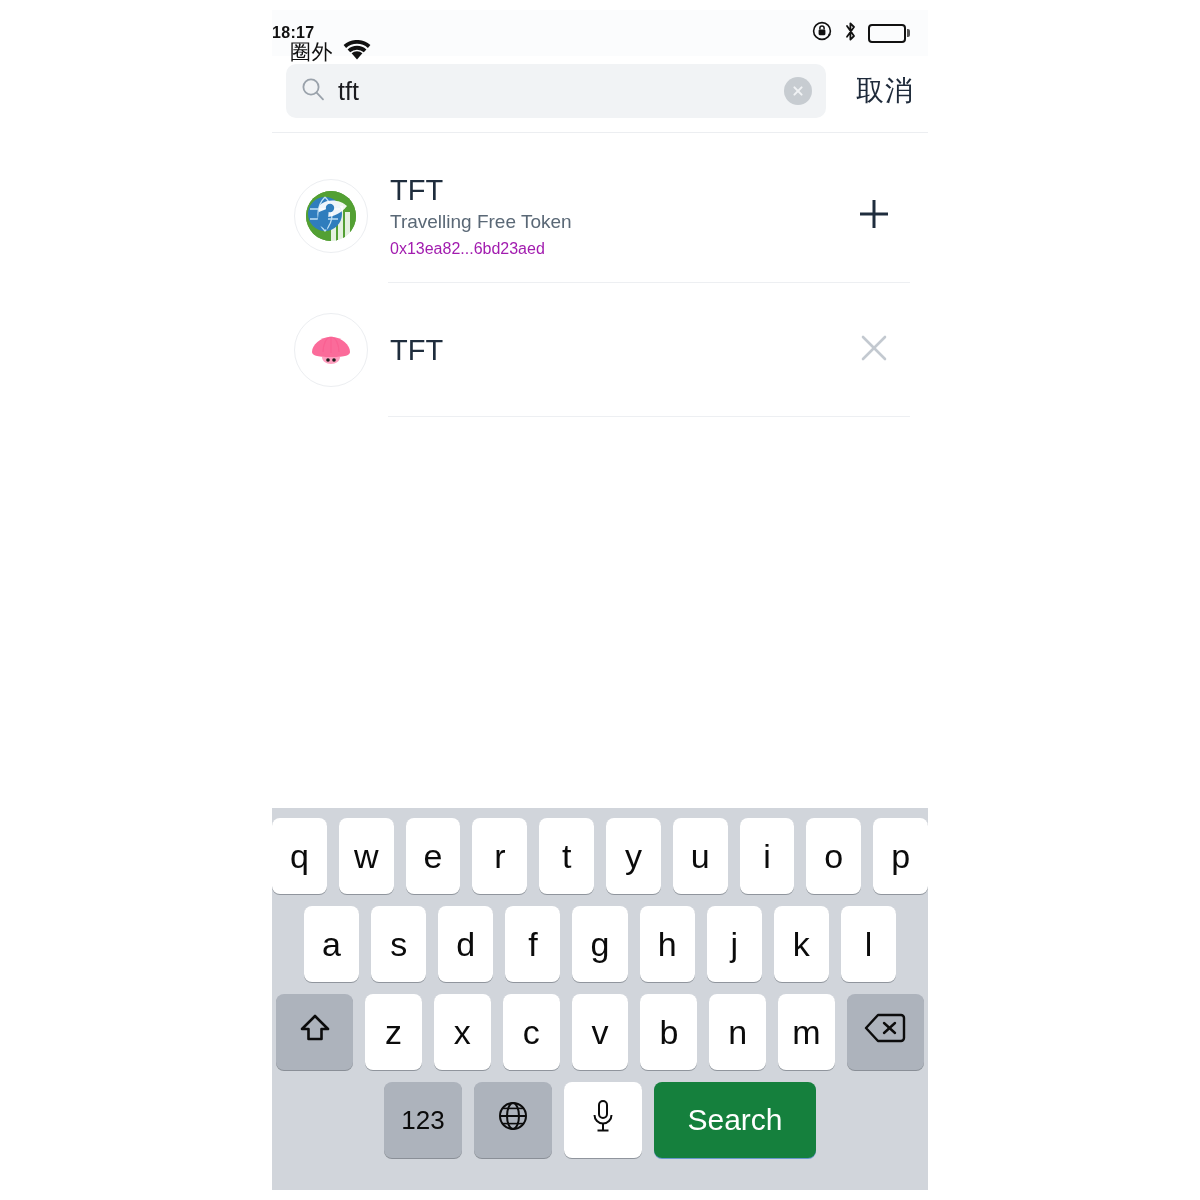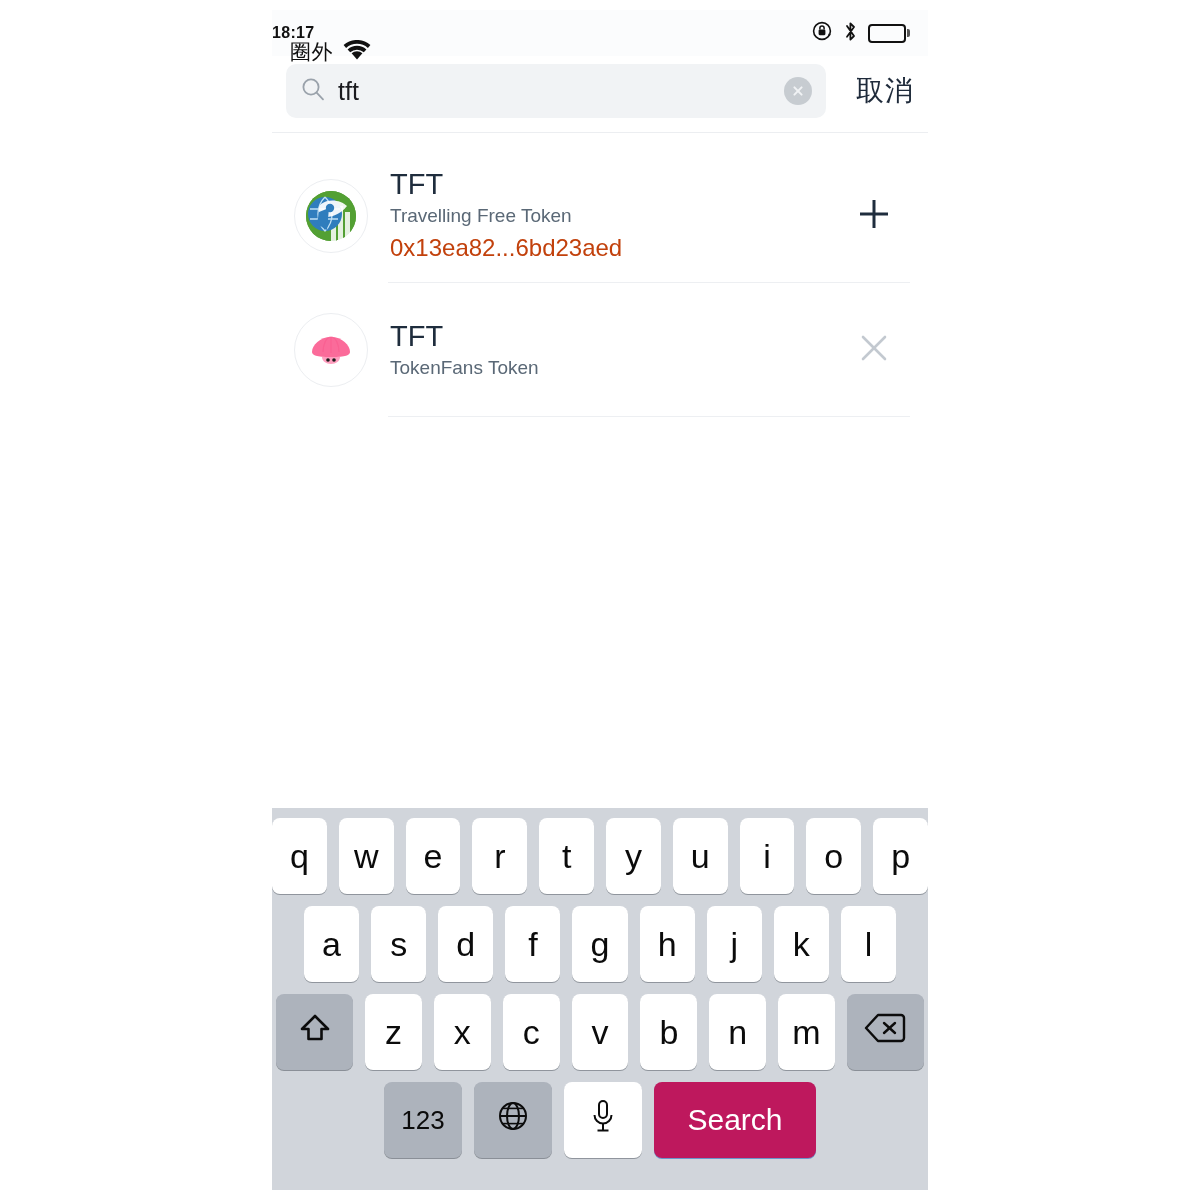--- a/index.html
+++ b/index.html
@@ -152,22 +152,22 @@
     font-size: 29px;
     color: #1f2d3d;
     line-height: 1.25;
   }
   .tok-name {
     font-size: 19px;
     color: #5a6876;
     line-height: 1.5;
   }
   .tok-addr {
-    font-size: 24px;
-    color: #c2410c;
+    font-size: 16px;
+    color: #a21caf;
     line-height: 1.45;
   }
   .row-action {
     width: 56px;
     height: 56px;
     display: flex;
     align-items: center;
     justify-content: center;
     flex: none;
     margin-right: 8px;
@@ -226,21 +226,21 @@
   .key.bksp { width: 84px; }
   .key.num { font-size: 26px; width: 78px; }
   .key.space {
     flex: 1;
     max-width: 280px;
     font-size: 26px;
     color: #1b1b1b;
   }
   .key.search {
     width: 162px;
-    background: #be185d;
+    background: #15803d;
     color: #ffffff;
     font-size: 30px;
     box-shadow: 0 1px 0 rgba(0,90,190,0.5);
   }
   .key.mic { width: 78px; }
 </style>
 </head>
 <body>
 
 <div id="screen">
@@ -338,21 +338,20 @@
           <svg width="60" height="60" viewBox="0 0 60 60">
             <path d="M30 17 c11 0 19 8 19 15 c0 3 -4 5 -19 5 c-15 0 -19 -2 -19 -5 c0 -7 8 -15 19 -15 z" fill="#fb6b9a"></path>
             <path d="M30 17 c5 0 8 8 8 15 M30 17 c-5 0 -8 8 -8 15 M30 17 v16" stroke="#f95b8e" stroke-width="1.2" fill="none" opacity="0.7"></path>
             <path d="M21 37 c0 4 4 7 9 7 c5 0 9 -3 9 -7 z" fill="#ff9ebf"></path>
             <circle cx="27" cy="40" r="1.8" fill="#1c1c1c"></circle>
             <circle cx="33" cy="40" r="1.8" fill="#1c1c1c"></circle>
           </svg>
         </div>
         <div class="row-text">
           <div class="tok-symbol">TFT</div>
-          <div class="tok-name">TokenFans Token</div>
         </div>
         <div class="row-action">
           <span>
             <svg width="34" height="34" viewBox="0 0 34 34">
               <line x1="6" y1="6" x2="28" y2="28" stroke="#c3c9d0" stroke-width="2.6" stroke-linecap="round"></line>
               <line x1="28" y1="6" x2="6" y2="28" stroke="#c3c9d0" stroke-width="2.6" stroke-linecap="round"></line>
             </svg>
           </span>
         </div>
         <div class="row-divider"></div>

